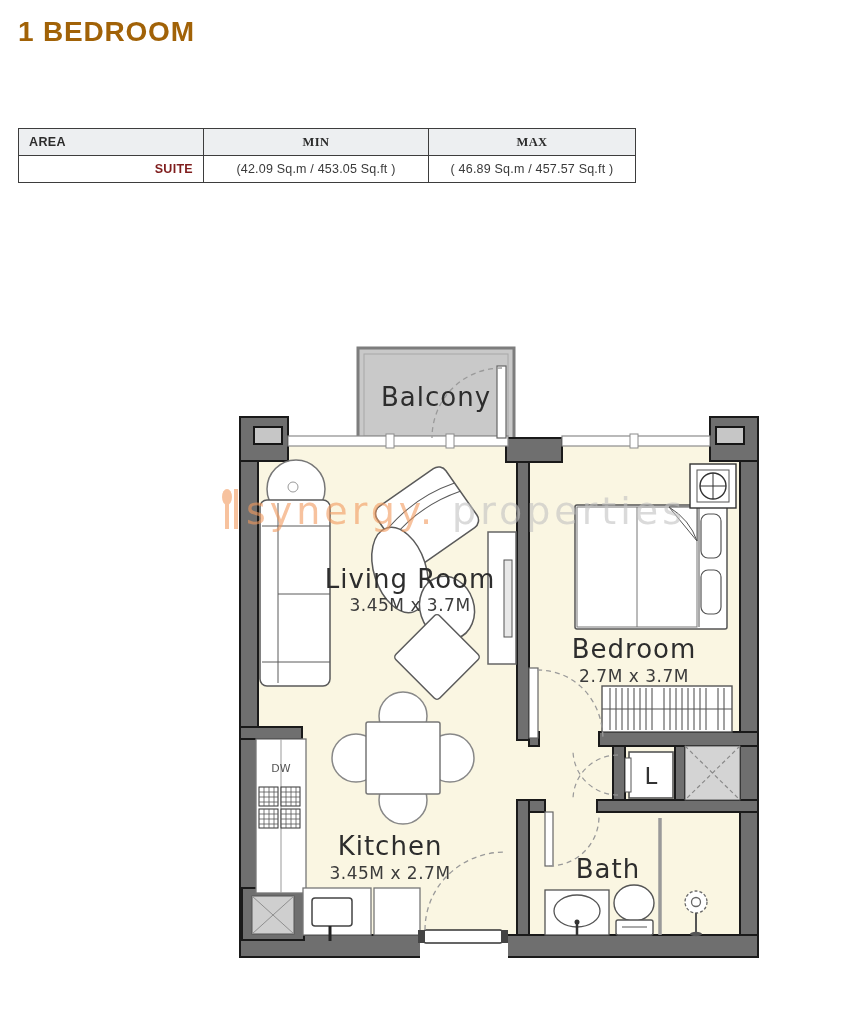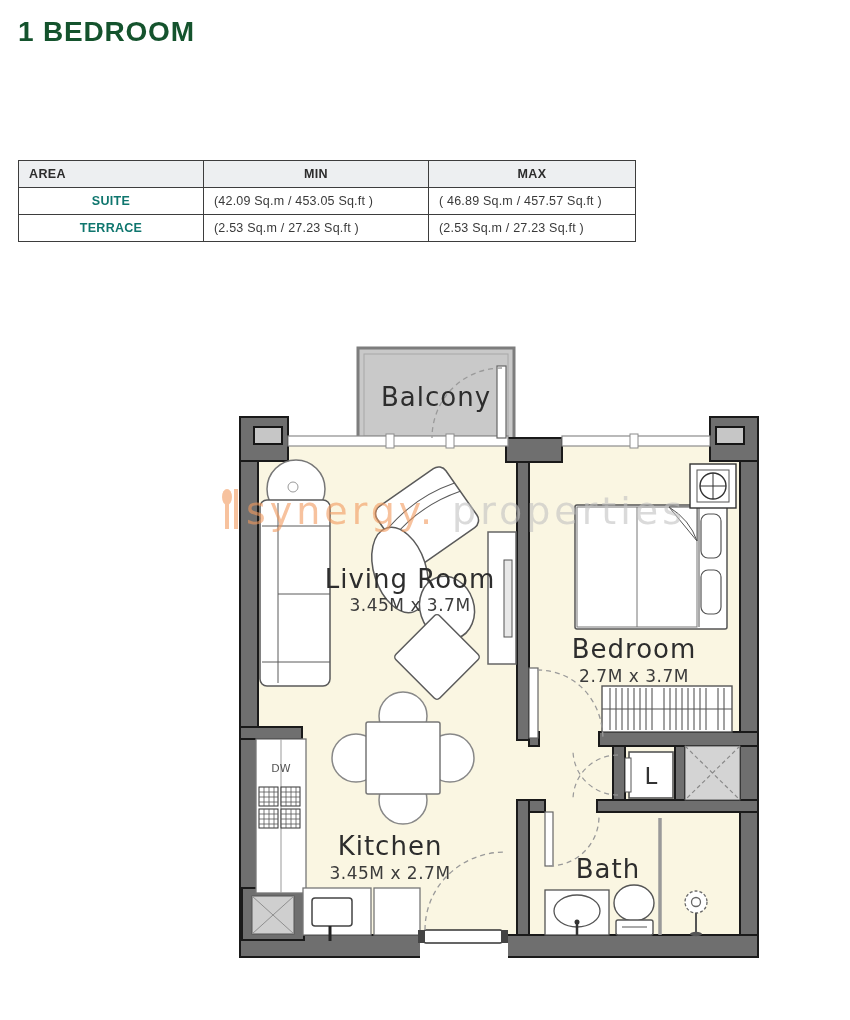--- a/index.html
+++ b/index.html
@@ -1,29 +1,29 @@
 <!DOCTYPE html>
 <html><head>
 <meta charset="utf-8">
 <style>
   html,body{margin:0;padding:0;}
   body{width:850px;height:1020px;position:relative;background:#ffffff;
        font-family:"Liberation Sans",sans-serif;overflow:hidden;}
   .page-title{position:absolute;top:16px;left:18px;margin:0;font-size:28px;
-       font-weight:700;letter-spacing:.8px;color:#14532d;}
+       font-weight:700;letter-spacing:.8px;color:#a16207;}
   table.area{position:absolute;top:128px;left:18px;width:617px;
-       border-collapse:collapse;table-layout:fixed;margin-top:32px;}
+       border-collapse:collapse;table-layout:fixed;}
   table.area th,table.area td{border:1.5px solid #3d3d3d;height:26px;
        font-size:12.5px;padding:0 10px;white-space:nowrap;overflow:hidden;}
   table.area thead th{background:#edeff1;color:#2c2c2c;font-weight:700;
        letter-spacing:.4px;}
   th.h-area{text-align:left;}
-  th.h-mid{text-align:center;}
-  td.rowlabel{font-weight:700;color:#0f766e;text-align:center;letter-spacing:.3px;}
-  td.val{text-align:left;color:#3a3a3a;letter-spacing:.2px;}
+  th.h-mid{text-align:center;font-family:Liberation Serif, serif;}
+  td.rowlabel{font-weight:700;color:#7f1d1d;text-align:right;letter-spacing:.3px;}
+  td.val{text-align:center;color:#3a3a3a;letter-spacing:.2px;}
   svg text{font-family:"DejaVu Sans",sans-serif;}
   .room-name{fill:#2d2d2d;font-size:26px;letter-spacing:1px;}
   .room-dims{fill:#3c3c3c;font-size:17px;letter-spacing:.5px;}
   .small-label{fill:#555;font-size:11px;}
 </style>
 </head>
 <body>
 
 <h1 class="page-title">1 BEDROOM</h1>
 
@@ -39,25 +39,20 @@
       <th class="h-mid">MIN</th>
       <th class="h-mid">MAX</th>
     </tr>
   </thead>
   <tbody>
     <tr>
       <td class="rowlabel">SUITE</td>
       <td class="val">(42.09 Sq.m / 453.05 Sq.ft )</td>
       <td class="val">( 46.89 Sq.m / 457.57 Sq.ft )</td>
     </tr>
-    <tr>
-      <td class="rowlabel">TERRACE</td>
-      <td class="val">(2.53 Sq.m / 27.23 Sq.ft )</td>
-      <td class="val">(2.53 Sq.m / 27.23 Sq.ft )</td>
-    </tr>
   </tbody>
 </table>
 
 <svg width="850" height="1020" viewBox="0 0 850 1020" style="position:absolute;left:0;top:0;" xmlns="http://www.w3.org/2000/svg">
 
   <g>
     <rect x="358" y="348" width="156" height="92" fill="#c9c9c9" stroke="#7d7d7d" stroke-width="3"></rect>
     <rect x="364" y="354" width="144" height="82" fill="none" stroke="#a8a8a8" stroke-width="1"></rect>
   </g>
 

